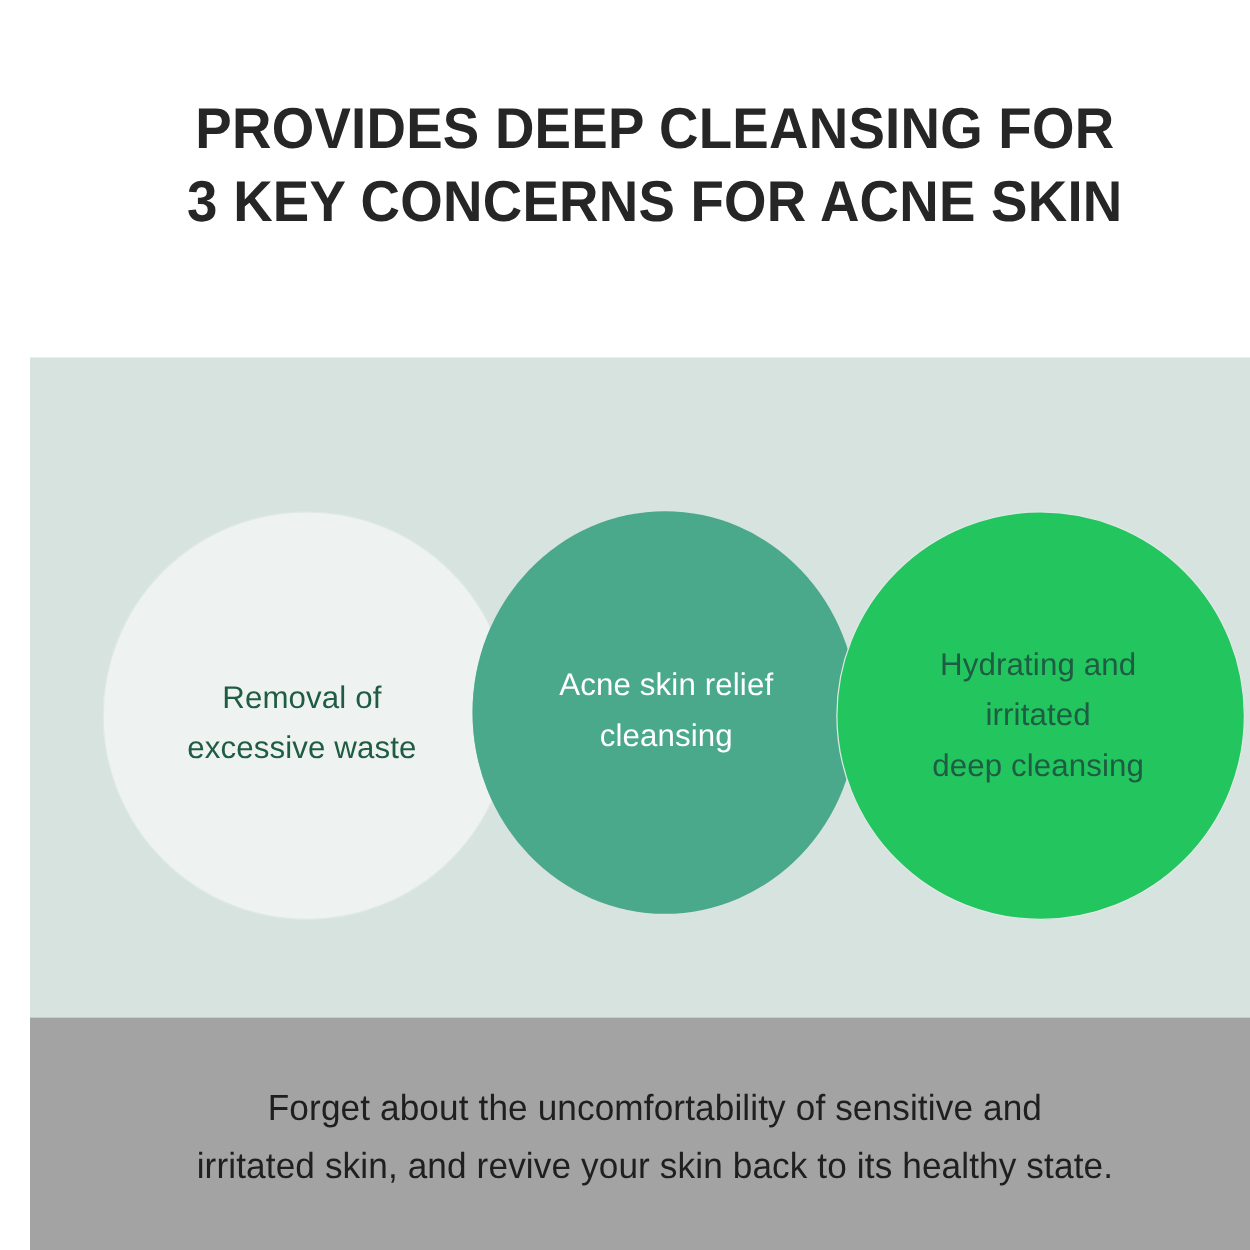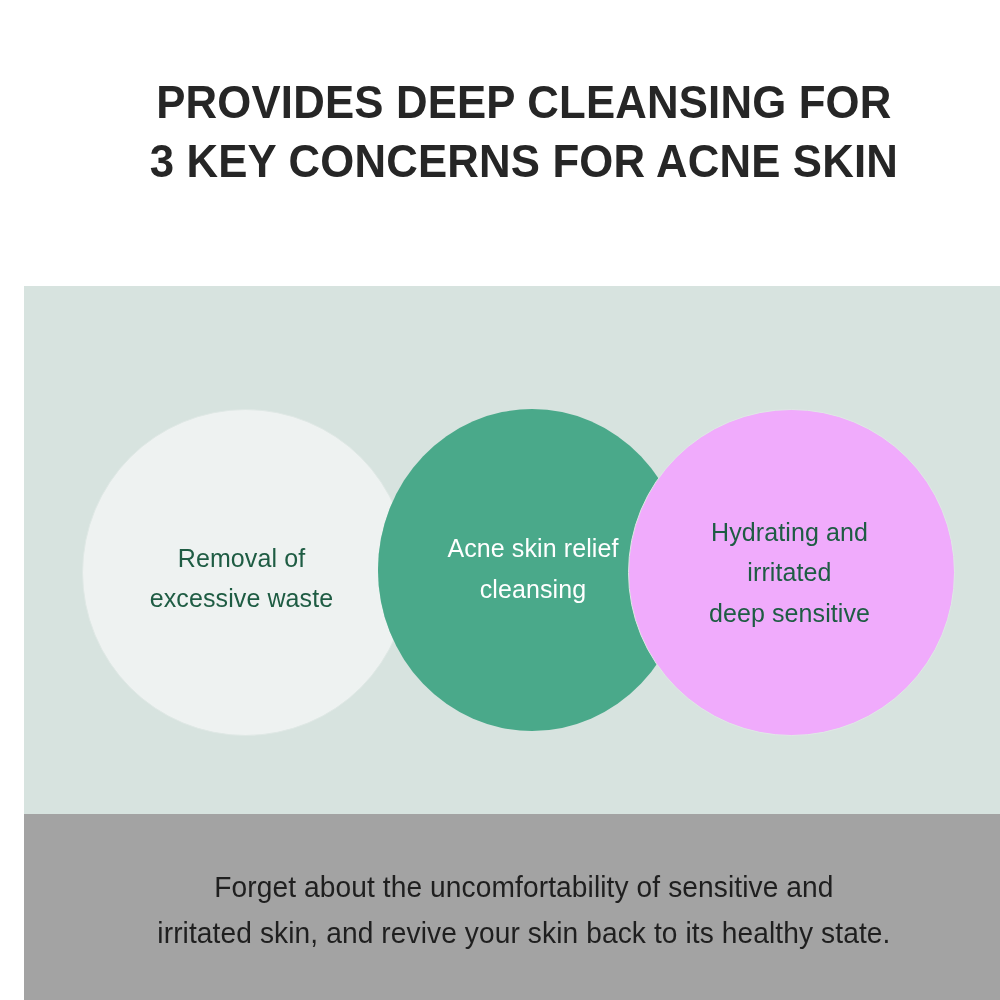--- a/index.html
+++ b/index.html
@@ -81,25 +81,25 @@
     left: 58px;
     top: 123px;
     width: 327px;
     height: 327px;
     background: #eef2f1;
     border: 1px solid #dfe8e5;
     z-index: 1;
   }
   
   .circle-right {
-    left: 604px;
+    left: 645px;
     top: 123px;
     width: 327px;
     height: 327px;
-    background: #f0abfc;
+    background: #22c55e;
     border: 1px solid #dfe8e5;
     z-index: 3;
   }
   
   .circle-center {
     left: 354px;
     top: 123px;
     width: 308px;
     height: 322px;
     background: #4aa98a;
@@ -193,21 +193,21 @@
         <div class="circle-label label-light">
           <span class="ln">Acne skin relief</span>
           <span class="ln">cleansing</span>
         </div>
       </div>
 
       <div class="circle circle-right">
         <div class="circle-label label-dark">
           <span class="ln">Hydrating and</span>
           <span class="ln">irritated</span>
-          <span class="ln">deep sensitive</span>
+          <span class="ln">deep cleansing</span>
         </div>
       </div>
 
     </div>
   </div>
 
   <div class="footer-band">
     <div class="footer-text">
       <span class="ln">Forget about the uncomfortability of sensitive and</span>
       <span class="ln">irritated skin, and revive your skin back to its healthy state.</span>

